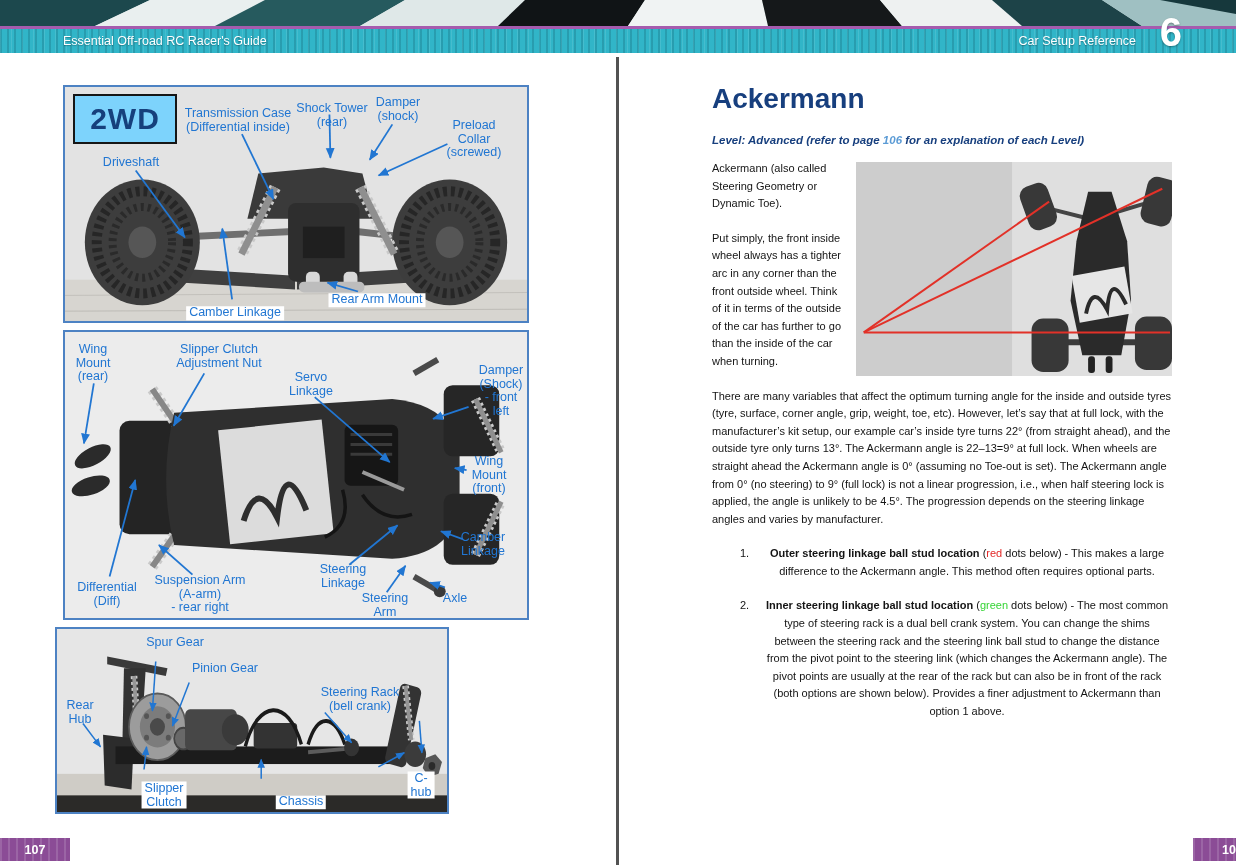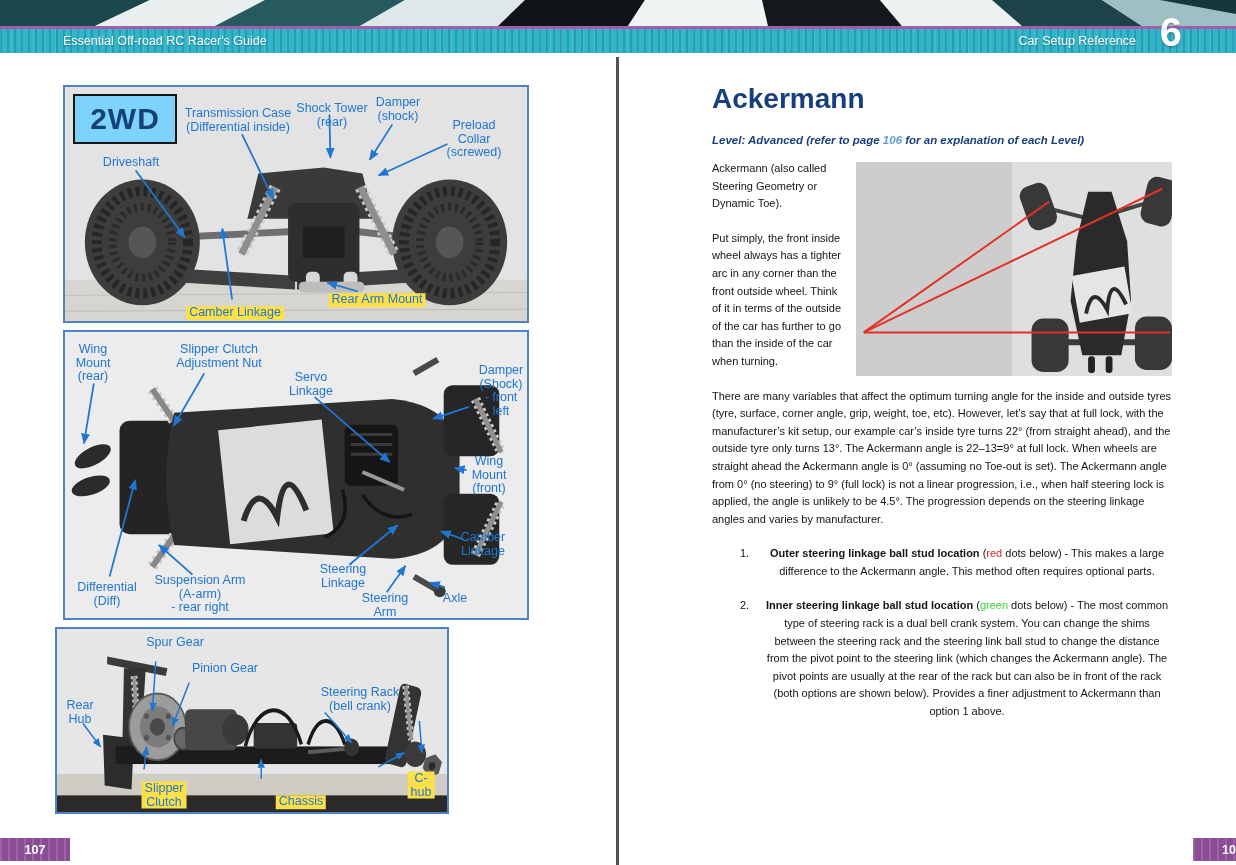--- a/index.html
+++ b/index.html
@@ -31,21 +31,21 @@
   .page-num-box span{position:relative;z-index:1;}
   
   .photo{position:absolute;border:2px solid #4d82c3;background:#e6e6e6;box-sizing:border-box;overflow:hidden;}
   #photo1{left:63px;top:85px;width:466px;height:238px;}
   #photo2{left:63px;top:330px;width:466px;height:290px;}
   #photo3{left:55px;top:627px;width:394px;height:187px;}
   .photo svg.art,.photo svg.arrows{position:absolute;left:0;top:0;width:100%;height:100%;}
   .photo svg.arrows{z-index:3;pointer-events:none;}
   .plabel{position:absolute;transform:translate(-50%,-50%);color:#2176d2;font-size:12.5px;
           line-height:13.5px;text-align:center;white-space:pre-line;z-index:4;}
-  .plabel.boxed{background:#fde047;padding:0 3px;}
+  .plabel.boxed{background:#ffffff;padding:0 3px;}
   .badge{position:absolute;left:8px;top:7px;width:100px;height:46px;background:#7dd3fc;
          border:2px solid #161616;color:#16407c;font-weight:bold;font-size:30px;
          letter-spacing:1px;display:flex;align-items:center;justify-content:center;z-index:5;}
   
   .right-page{position:absolute;left:712px;top:84px;width:460px;}
   .ack-title{margin:0 0 20px 0;color:#173f7e;font-size:28px;font-weight:bold;line-height:30px;}
   .level-note{margin:0 0 14px 0;color:#173f7e;font-size:11.5px;font-style:italic;font-weight:bold;}
   .level-note .ref{color:#5b9bd5;}
   .bodytext{font-size:11px;line-height:17.6px;color:#141414;}
   .ack-figure{float:right;width:316px;height:214px;margin:2px 0 8px 10px;}

